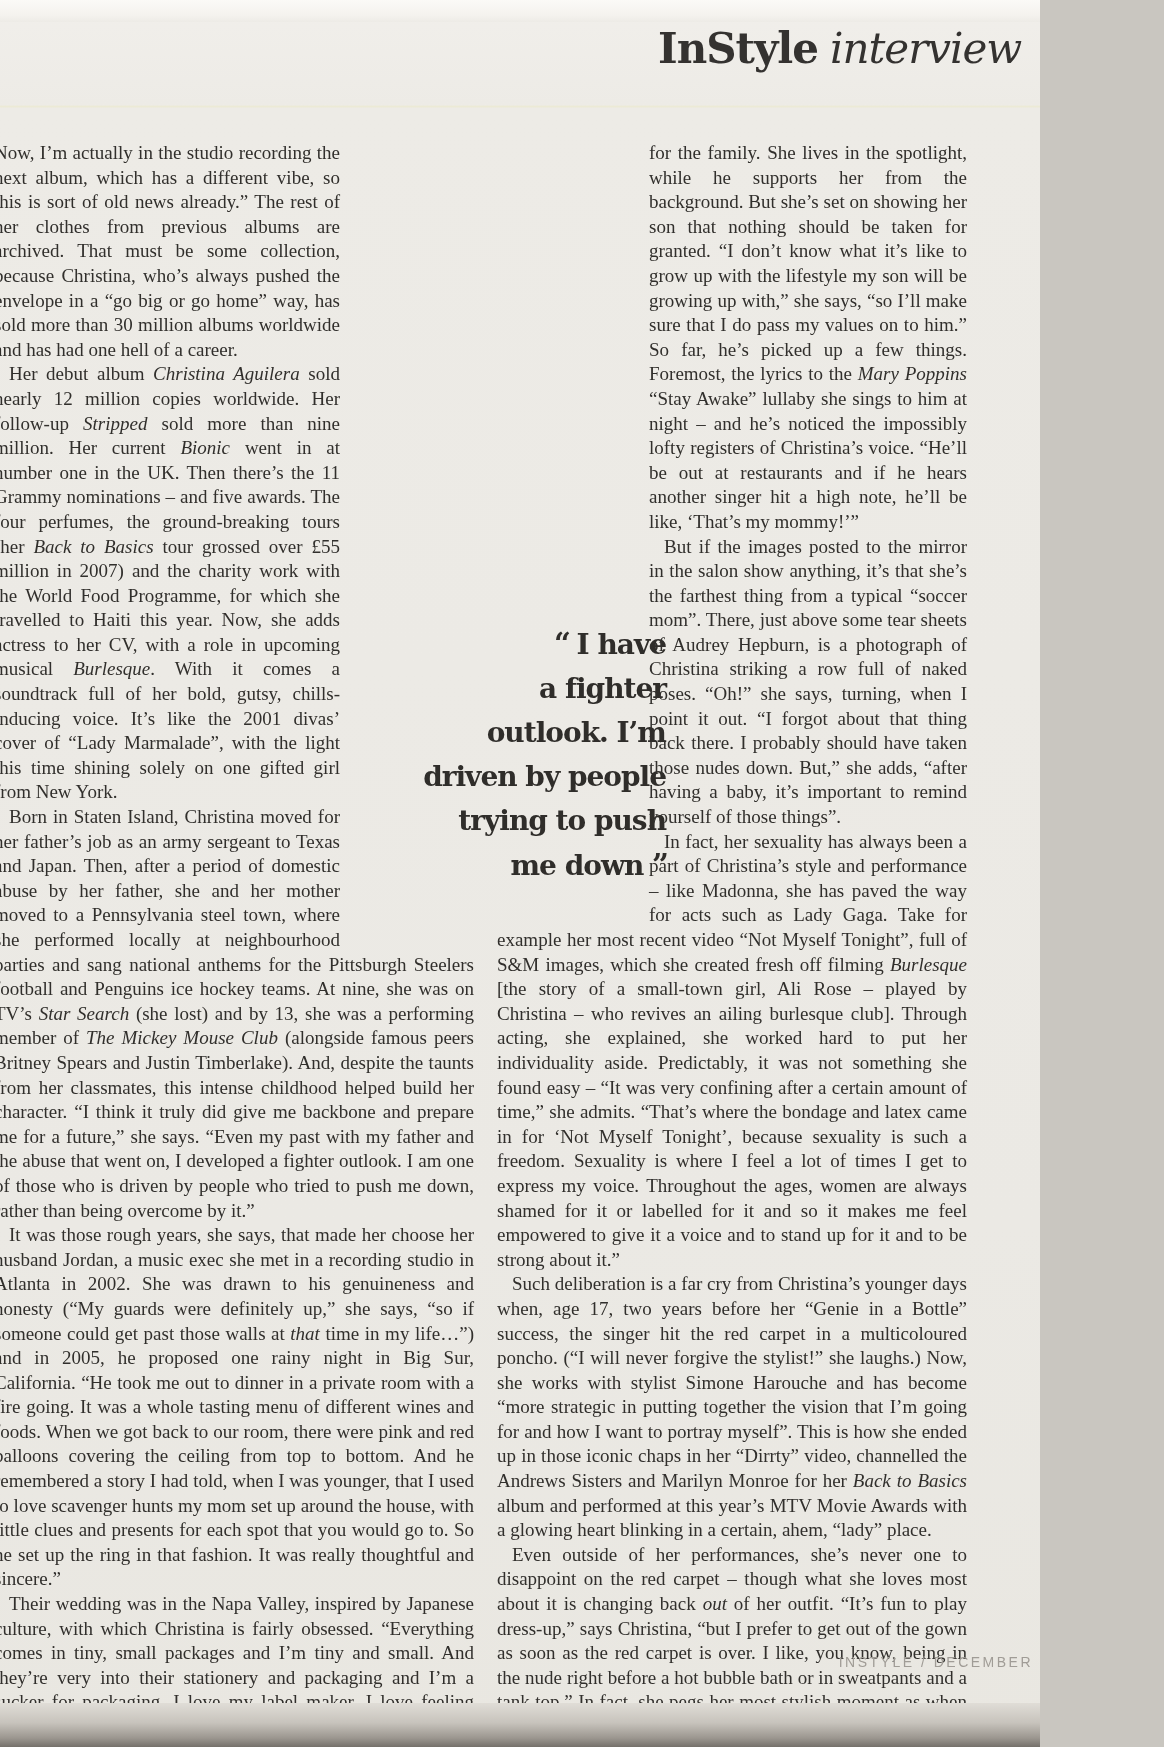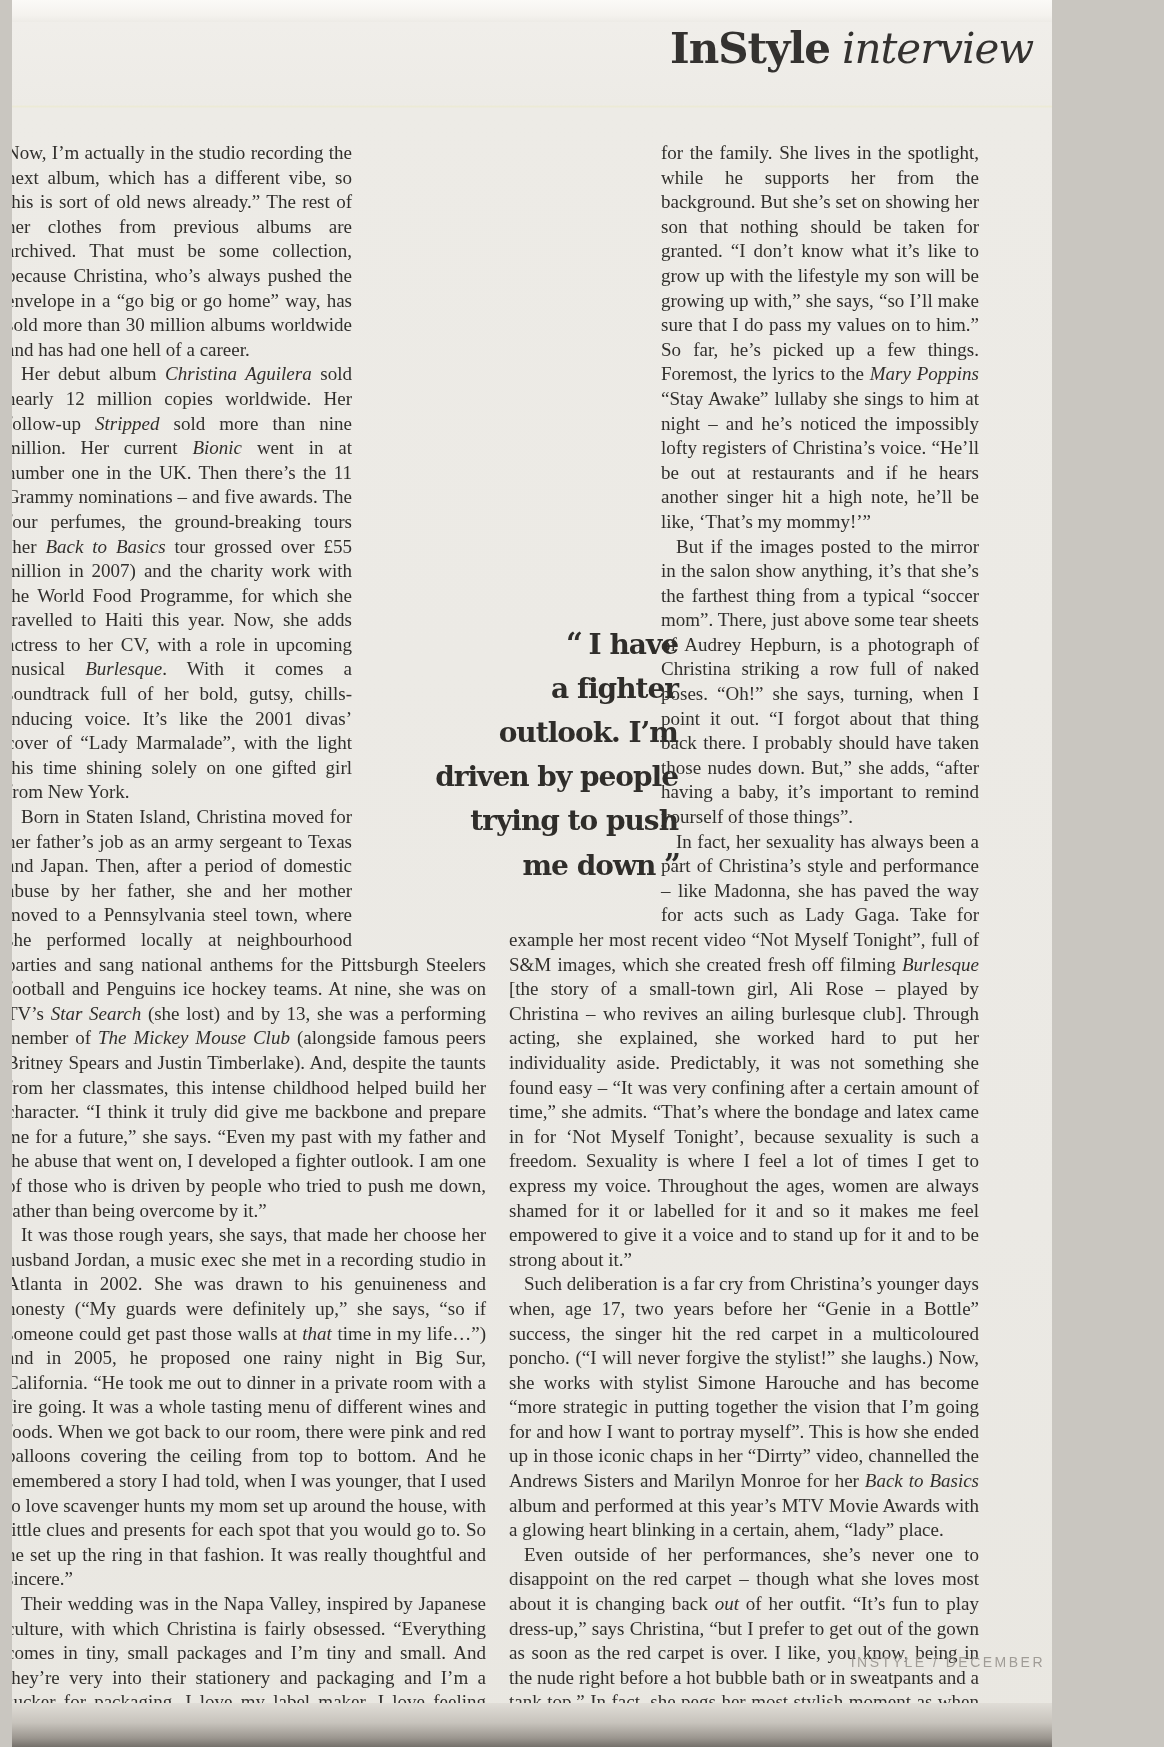--- a/index.html
+++ b/index.html
@@ -4,21 +4,20 @@
 <style>
   html,body{margin:0;padding:0;background:#c9c6c0;}
   .page{
     position:relative;
     width:1040px;height:1747px;
     background:linear-gradient(180deg,#f1efeb 0%,#edebe6 6%,#ecead5 6.1%,#edebe6 6.2%,#ebe9e4 70%,#e9e7e1 100%);
     background-color:#edebe6;
     overflow:hidden;
     font-family:"Liberation Serif", serif;
     color:#312f2c;
-    margin-left:12px;
   }
   .top-edge{position:absolute;top:0;left:0;width:1164px;height:22px;
     background:linear-gradient(180deg,#fbfaf7 0%,#f4f2ee 70%,#edebe6 100%);}
   .bottom-edge{position:absolute;top:1703px;left:0;width:1164px;height:44px;
     background:linear-gradient(180deg,#e0ddd7 0%,#c7c3bc 45%,#9b968f 80%,#74706a 100%);}
   .header{position:absolute;left:658px;top:24px;white-space:nowrap;}
   .brand{font-family:"DejaVu Serif",serif;font-weight:bold;font-size:42px;letter-spacing:-1px;color:#343230;}
   .section{font-family:"DejaVu Serif",serif;font-style:italic;font-size:42px;letter-spacing:-1px;color:#343230;margin-left:12px;}
   .col{position:absolute;top:141px;font-size:19px;line-height:24.6px;text-align:justify;color:#312f2c;}
   .col p{margin:0;text-indent:15px;}

